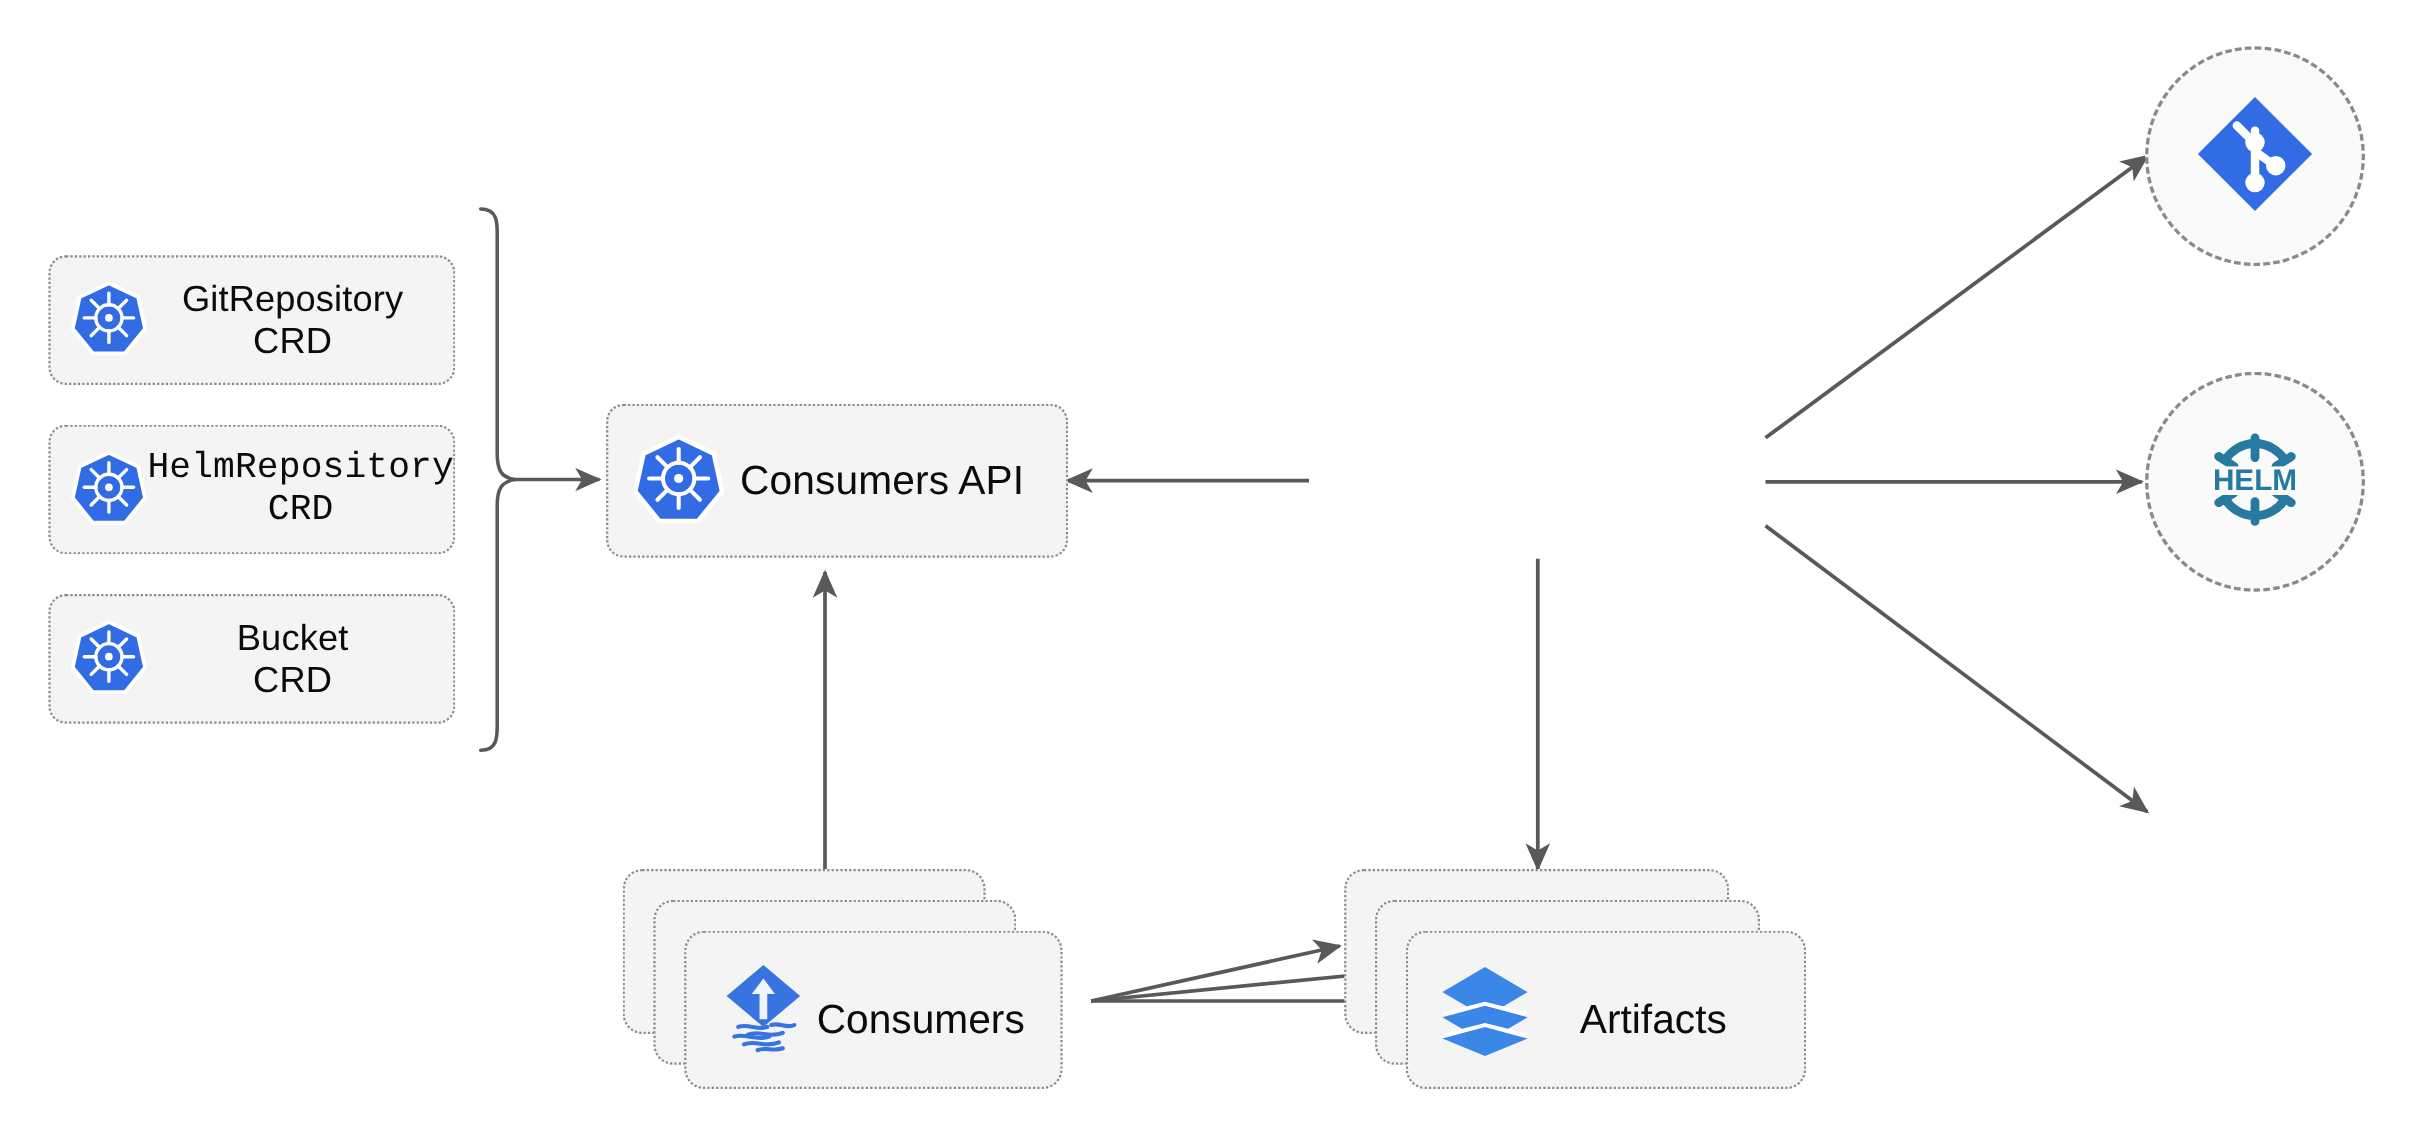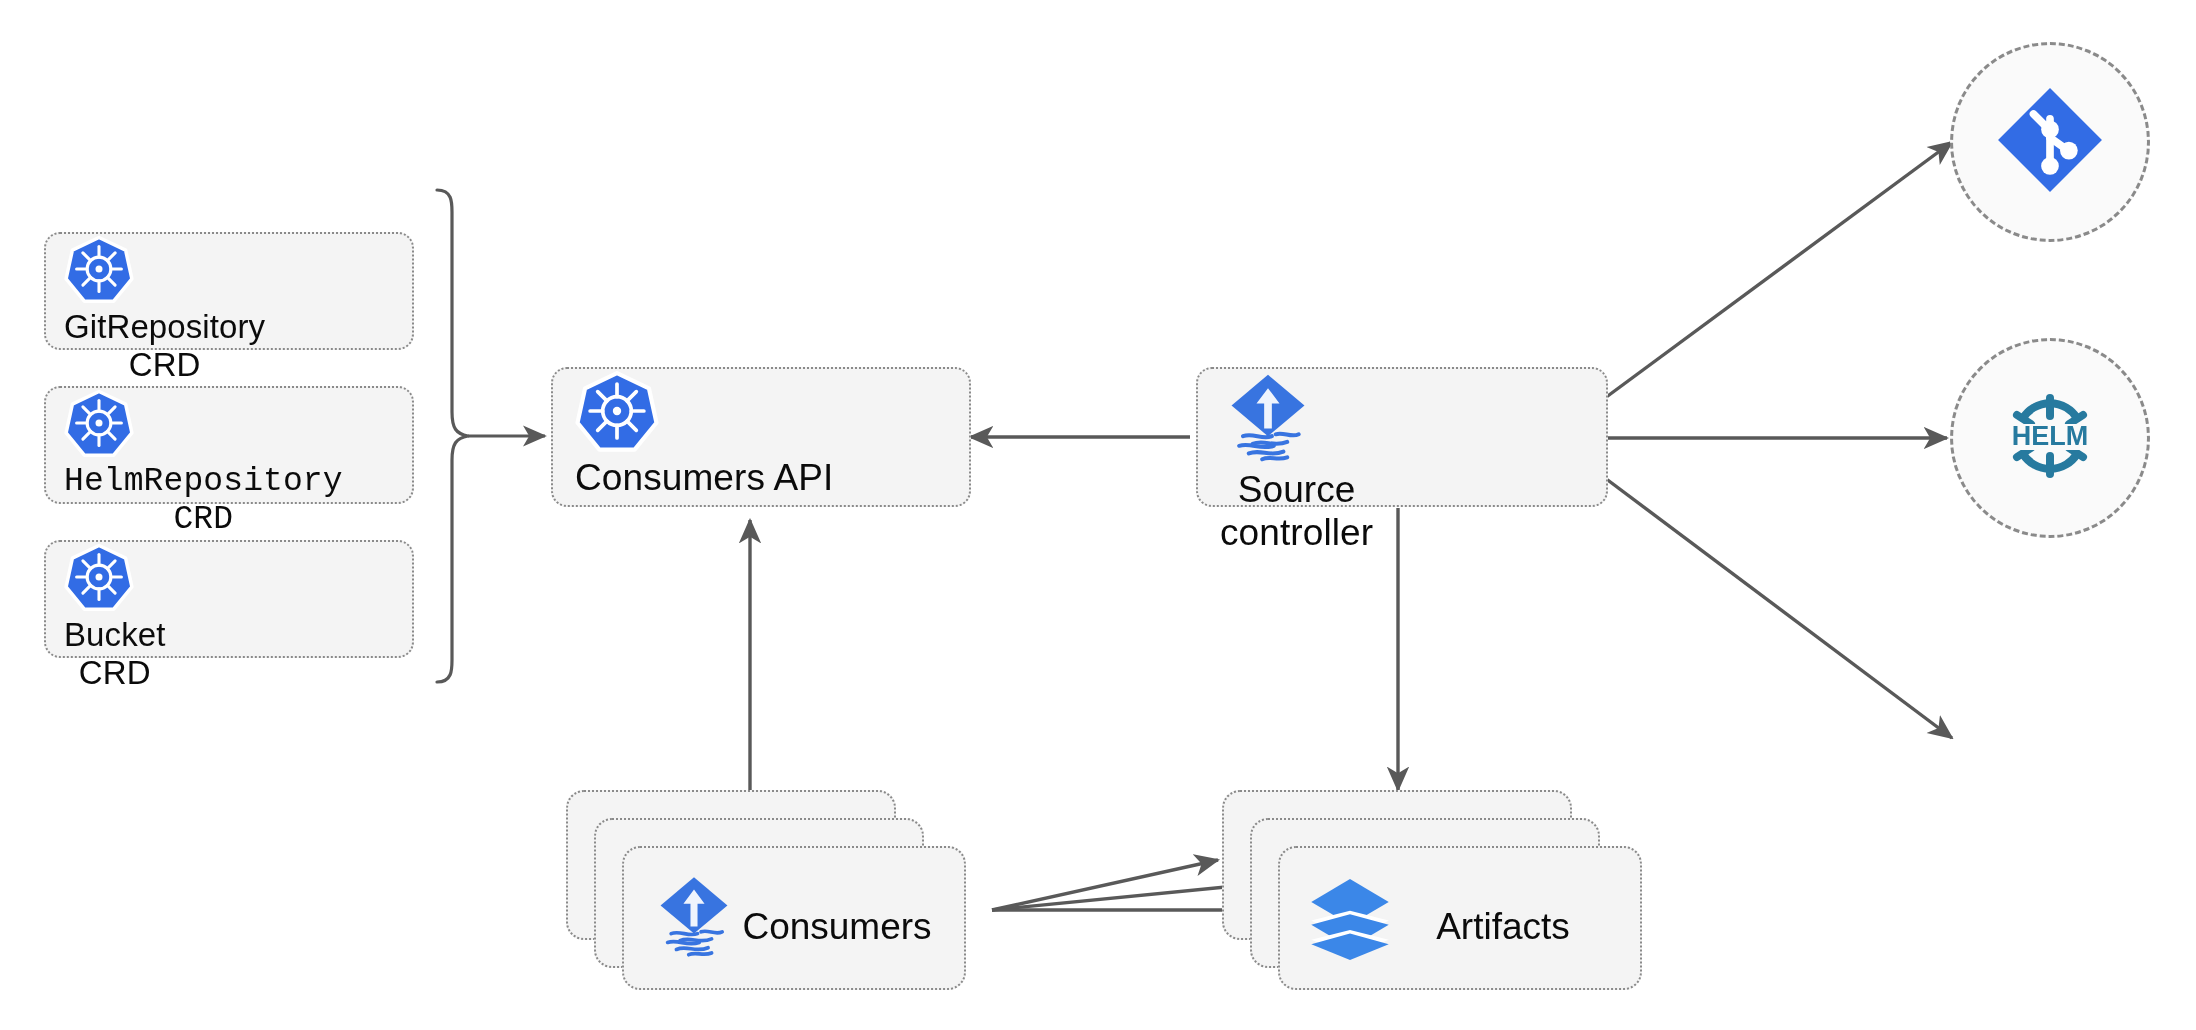--- a/index.html
+++ b/index.html
@@ -27,23 +27,22 @@
   }
 
   
   .node {
     position: absolute;
     box-sizing: border-box;
     background: #f4f4f4;
     border: 2px dotted #8a8a8a;
     border-radius: 16px;
     display: flex;
-    align-items: flex-start;
+    align-items: center;
     justify-content: flex-start;
-    flex-direction: column;
   }
   .node .label {
     flex: 1 1 auto;
     text-align: center;
     color: #0b0b0b;
     font-size: 34px;
     line-height: 1.16;
     letter-spacing: 0.1px;
     white-space: pre-line;
     padding-right: 6px;
@@ -219,38 +218,20 @@
           <line x1="62" y1="62" x2="73" y2="73"></line>
           <line x1="73" y1="27" x2="62" y2="38"></line>
           <line x1="38" y1="62" x2="27" y2="73"></line>
         </g>
         <circle cx="50" cy="50" r="5" fill="#ffffff"></circle>
       </svg>
     </span>
     <span class="label">Consumers API</span>
   </div>
 
-  <div class="node bigbox" style="left:1196px; top:367px; width:412px;">
-    <span class="ico">
-      <svg width="96" height="96" viewBox="0 0 100 100">
-        <path d="M50 6 L88 38 L50 70 L12 38 Z" fill="#3874e0"></path>
-        <path d="M50 20 L62 36 L54 36 L54 62 L46 62 L46 36 L38 36 Z" fill="#ffffff" opacity="0.92"></path>
-        <g stroke="#3874e0" stroke-width="4.2" fill="none" stroke-linecap="round">
-          <path d="M24 70 C 34 66 44 74 54 70"></path>
-          <path d="M34 78 C 46 73 56 82 70 76"></path>
-          <path d="M20 80 C 32 76 42 85 56 80"></path>
-          <path d="M30 88 C 42 83 52 92 66 86"></path>
-          <path d="M44 94 C 52 90 60 96 70 92"></path>
-          <path d="M58 68 C 66 65 74 72 82 68"></path>
-        </g>
-      </svg>
-    </span>
-    <span class="label">Source
-controller</span>
-  </div>
 
   <div class="stack" style="left:566px; top:790px; width:400px; height:200px;">
     <div class="card" style="left:0px; top:0px; width:330px; height:150px;"></div>
     <div class="card" style="left:28px; top:28px; width:330px; height:150px;"></div>
     <div class="card front" style="left:56px; top:56px; width:344px; height:144px;">
       <span class="ico">
         <svg width="88" height="88" viewBox="0 0 100 100">
           <path d="M50 6 L88 38 L50 70 L12 38 Z" fill="#3874e0"></path>
           <path d="M50 20 L62 36 L54 36 L54 62 L46 62 L46 36 L38 36 Z" fill="#ffffff" opacity="0.92"></path>
           <g stroke="#3874e0" stroke-width="4.2" fill="none" stroke-linecap="round">

